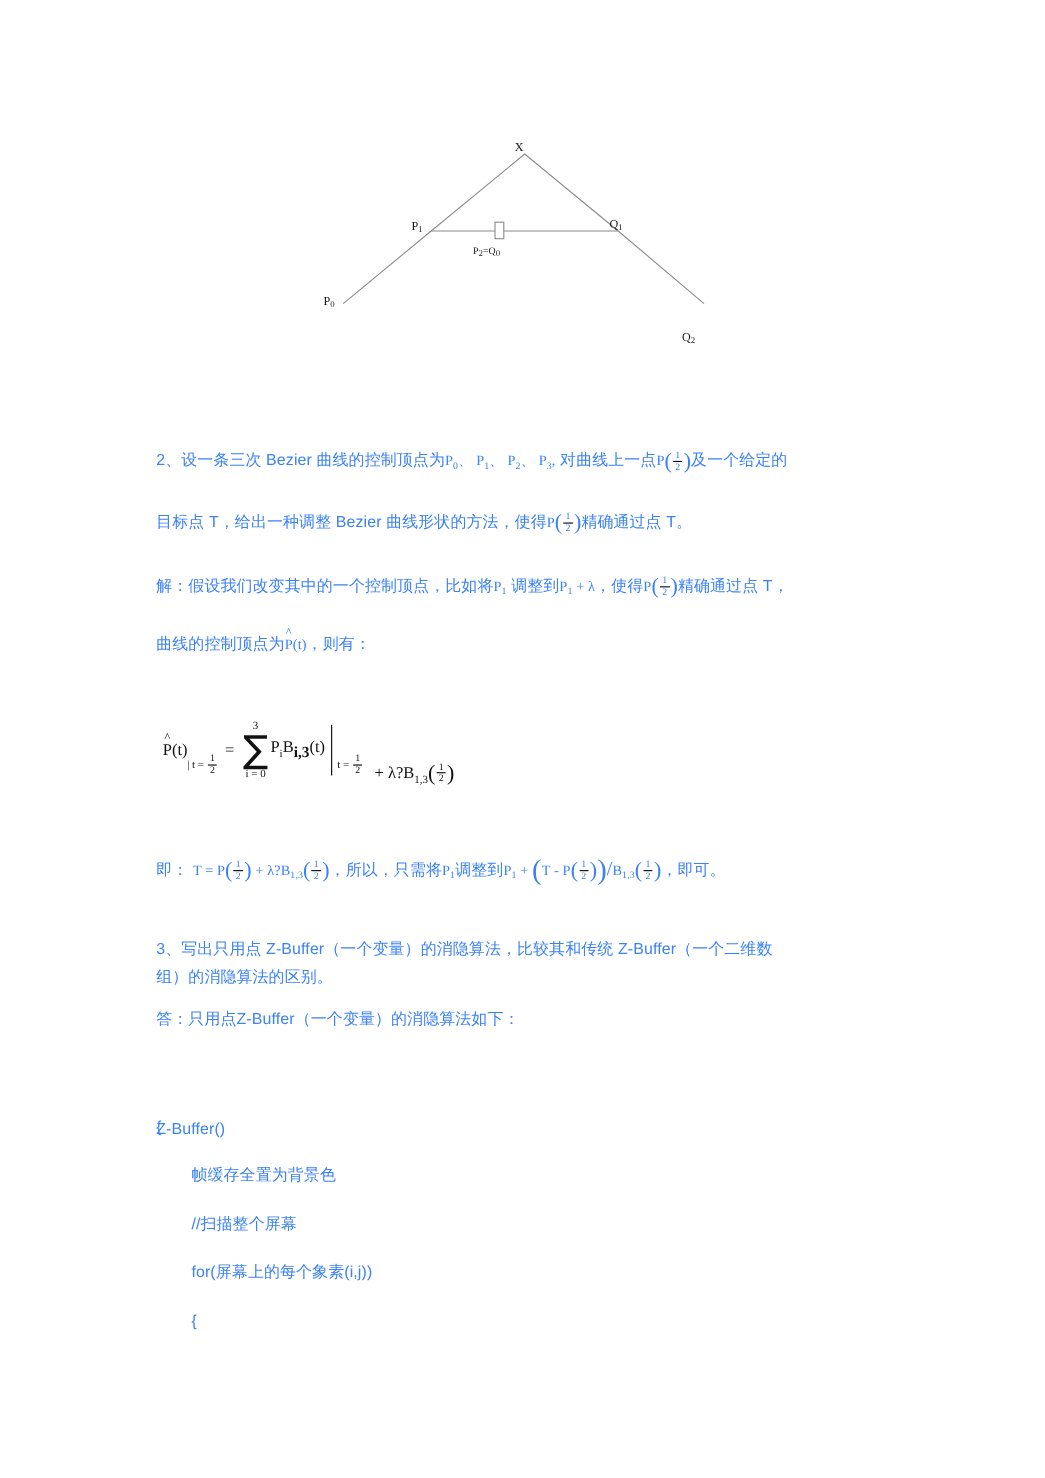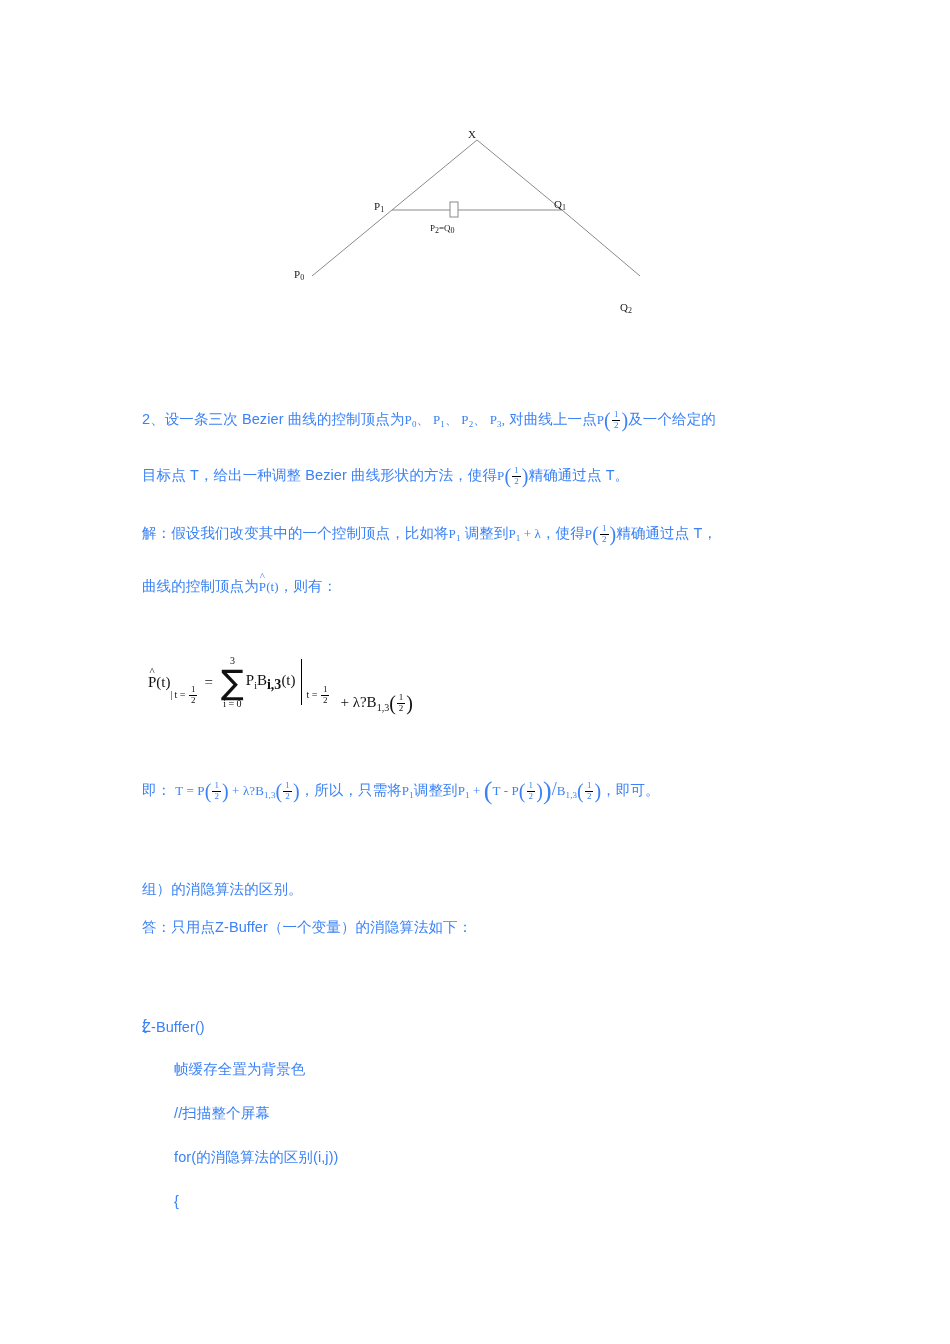--- a/index.html
+++ b/index.html
@@ -223,24 +223,25 @@
       <span class="vbar"></span>
       <span class="subsmall">t = <span class="frac"><span class="num">1</span><span class="den">2</span></span></span>
       <span style="margin-left:10px;margin-top:44px;">+ λ?B<sub style="font-size:10px;">1,3</sub><span class="paren">(</span><span class="frac"><span class="num">1</span><span class="den">2</span></span><span class="paren">)</span></span>
     </div>
 
     <div class="para p-ji">
       <span>即：</span>
       <span class="m">T = P<span class="paren">(</span><span class="frac"><span class="num">1</span><span class="den">2</span></span><span class="paren">)</span> + λ?B<sub>1,3</sub><span class="paren">(</span><span class="frac"><span class="num">1</span><span class="den">2</span></span><span class="paren">)</span></span><span>，所以，只需将</span><span class="m">P<sub>1</sub></span><span>调整到</span><span class="m">P<sub>1</sub> + <span class="bigparen">(</span>T - P<span class="paren">(</span><span class="frac"><span class="num">1</span><span class="den">2</span></span><span class="paren">)</span><span class="bigparen">)</span><span style="font-size:18px;">/</span>B<sub>1,3</sub><span class="paren">(</span><span class="frac"><span class="num">1</span><span class="den">2</span></span><span class="paren">)</span></span><span>，即可。</span>
     </div>
 
+    <div class="para p-q3-l1">3、写出只用点 Z-Buffer（一个变量）的消隐算法，比较其和传统 Z-Buffer（一个二维数</div>
     <div class="para p-a3">答：只用点Z-Buffer（一个变量）的消隐算法如下：</div>
     <div class="para p-q3-l2">组）的消隐算法的区别。</div>
 
     <div class="para p-code1 mono-ish">Z-Buffer()</div>
     <div class="para p-code2 mono-ish">{</div>
     <div class="para p-code3 mono-ish">帧缓存全置为背景色</div>
     <div class="para p-code4 mono-ish">//扫描整个屏幕</div>
-    <div class="para p-code5 mono-ish">for(的消隐算法的区别(i,j))</div>
+    <div class="para p-code5 mono-ish">for(屏幕上的每个象素(i,j))</div>
     <div class="para p-code6 mono-ish">{</div>
 
   </div>
 </div>
 
 </body></html>

